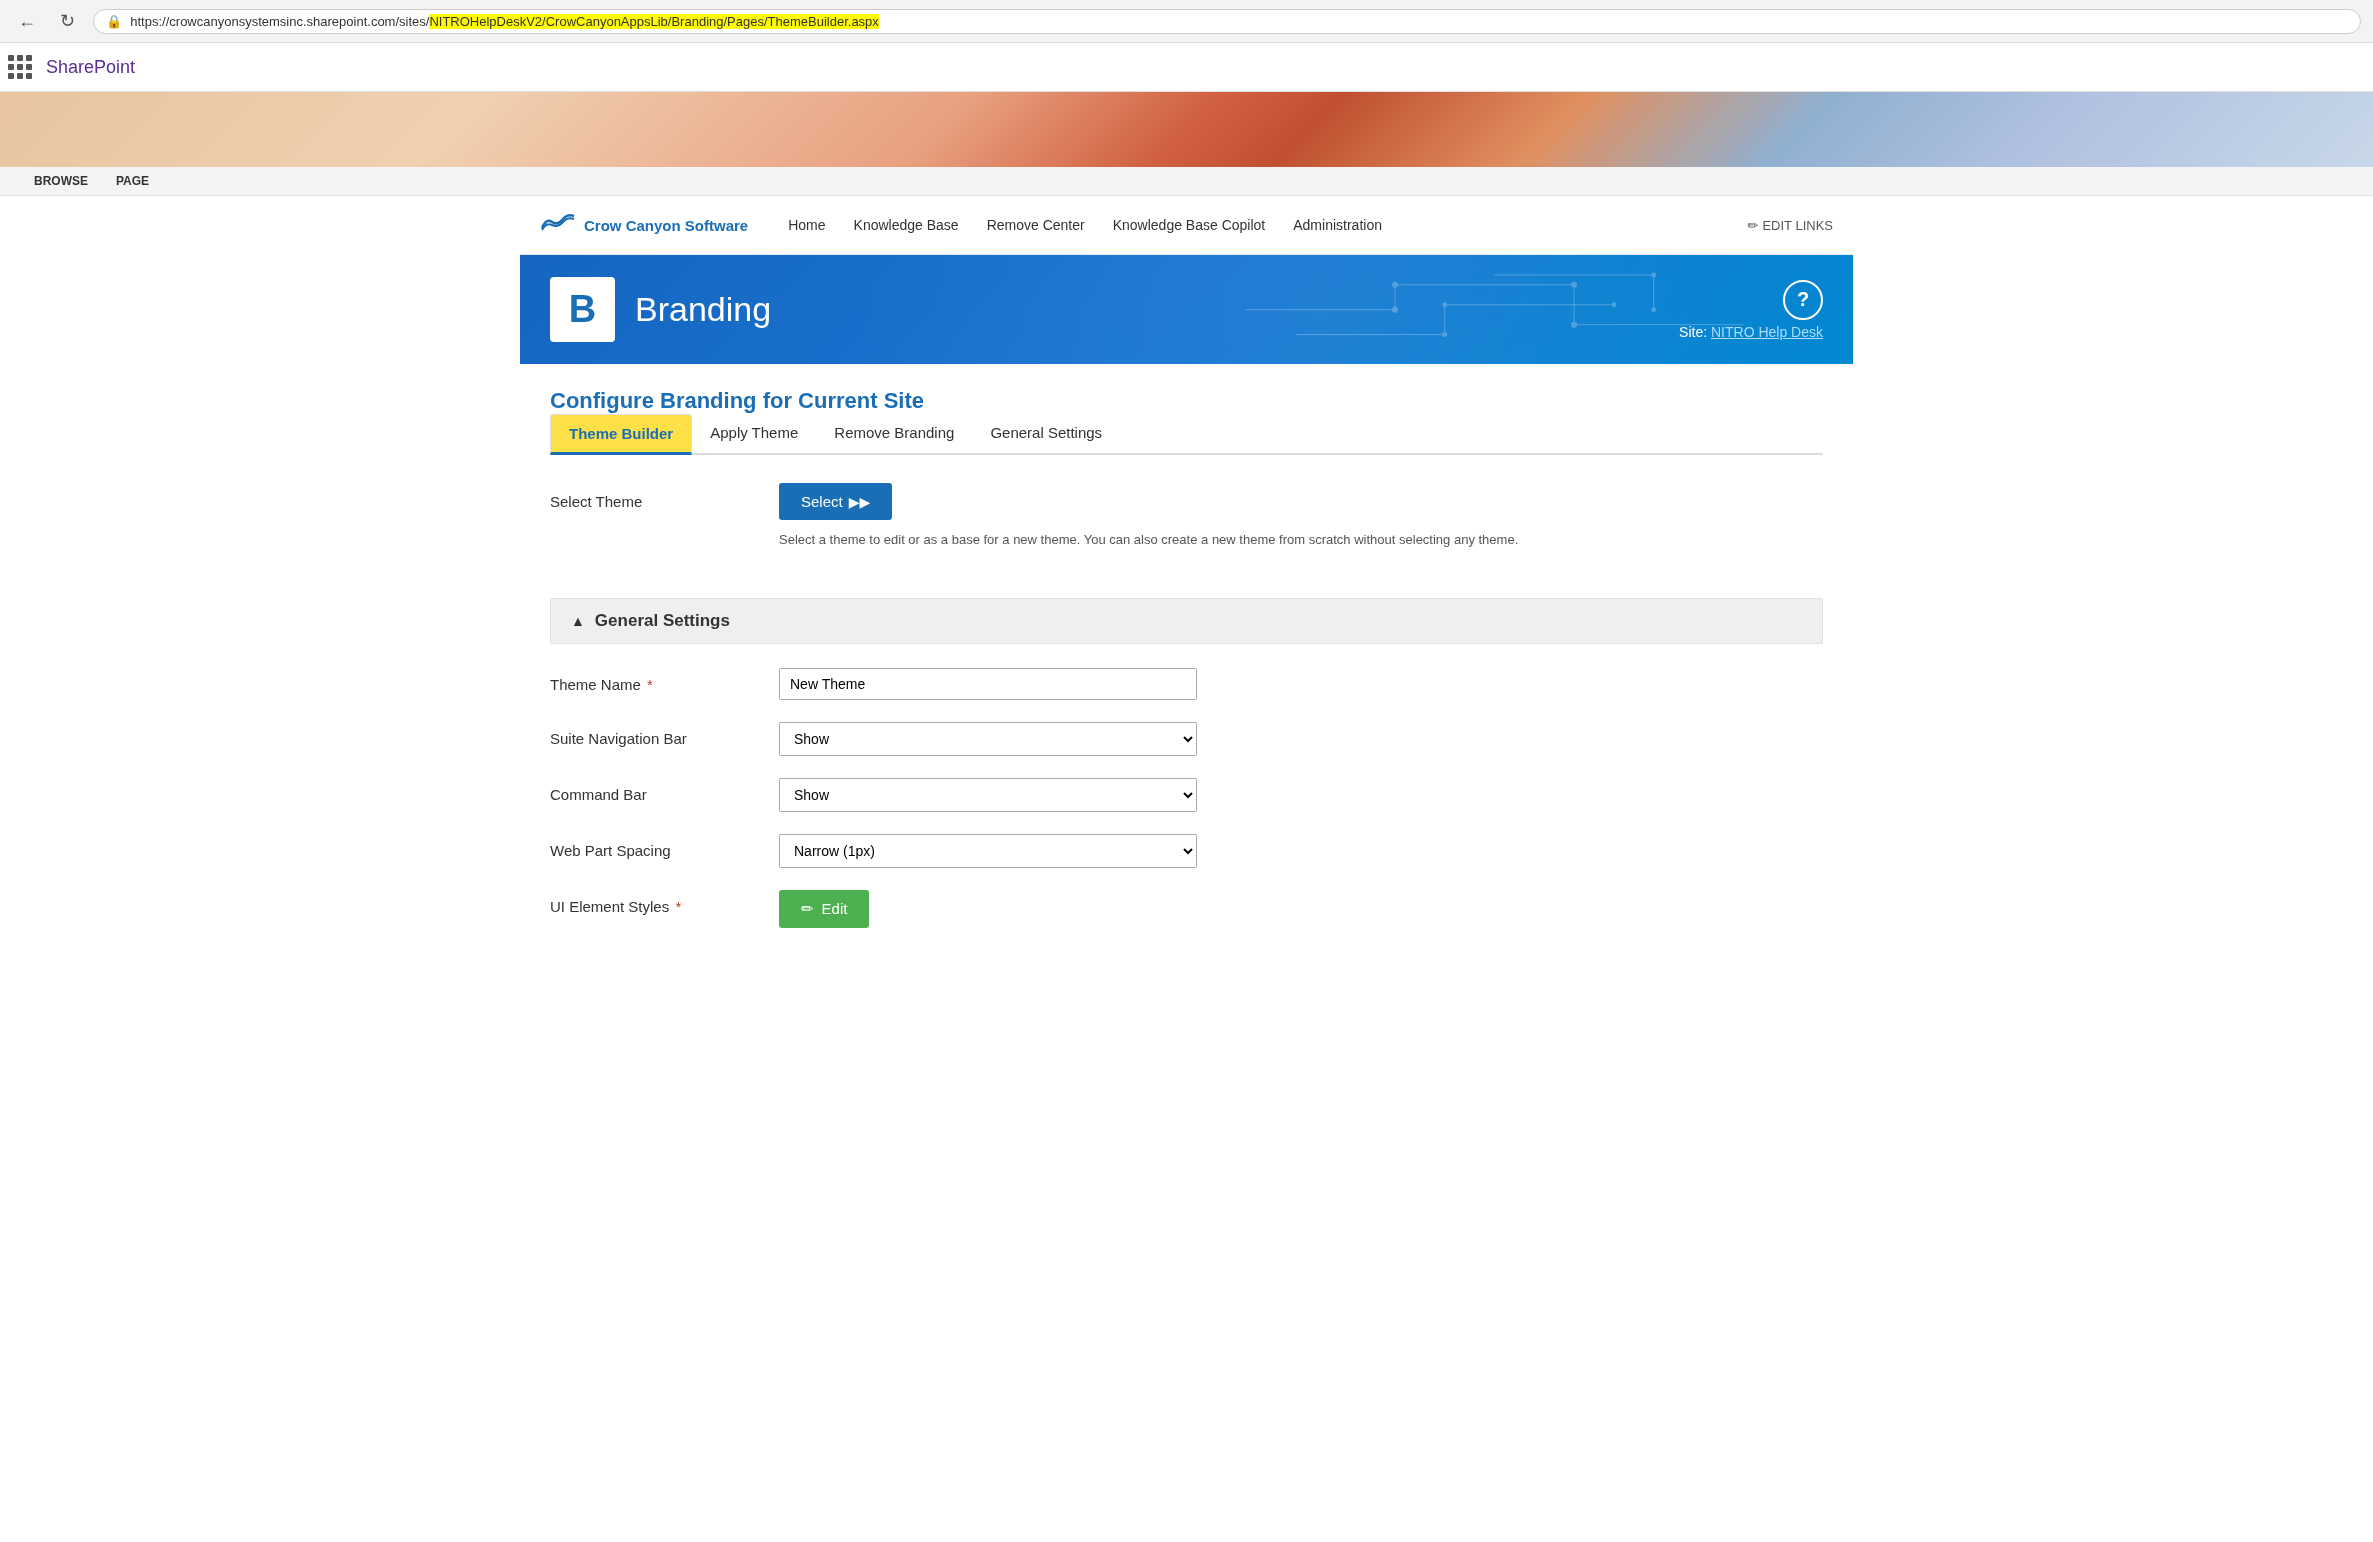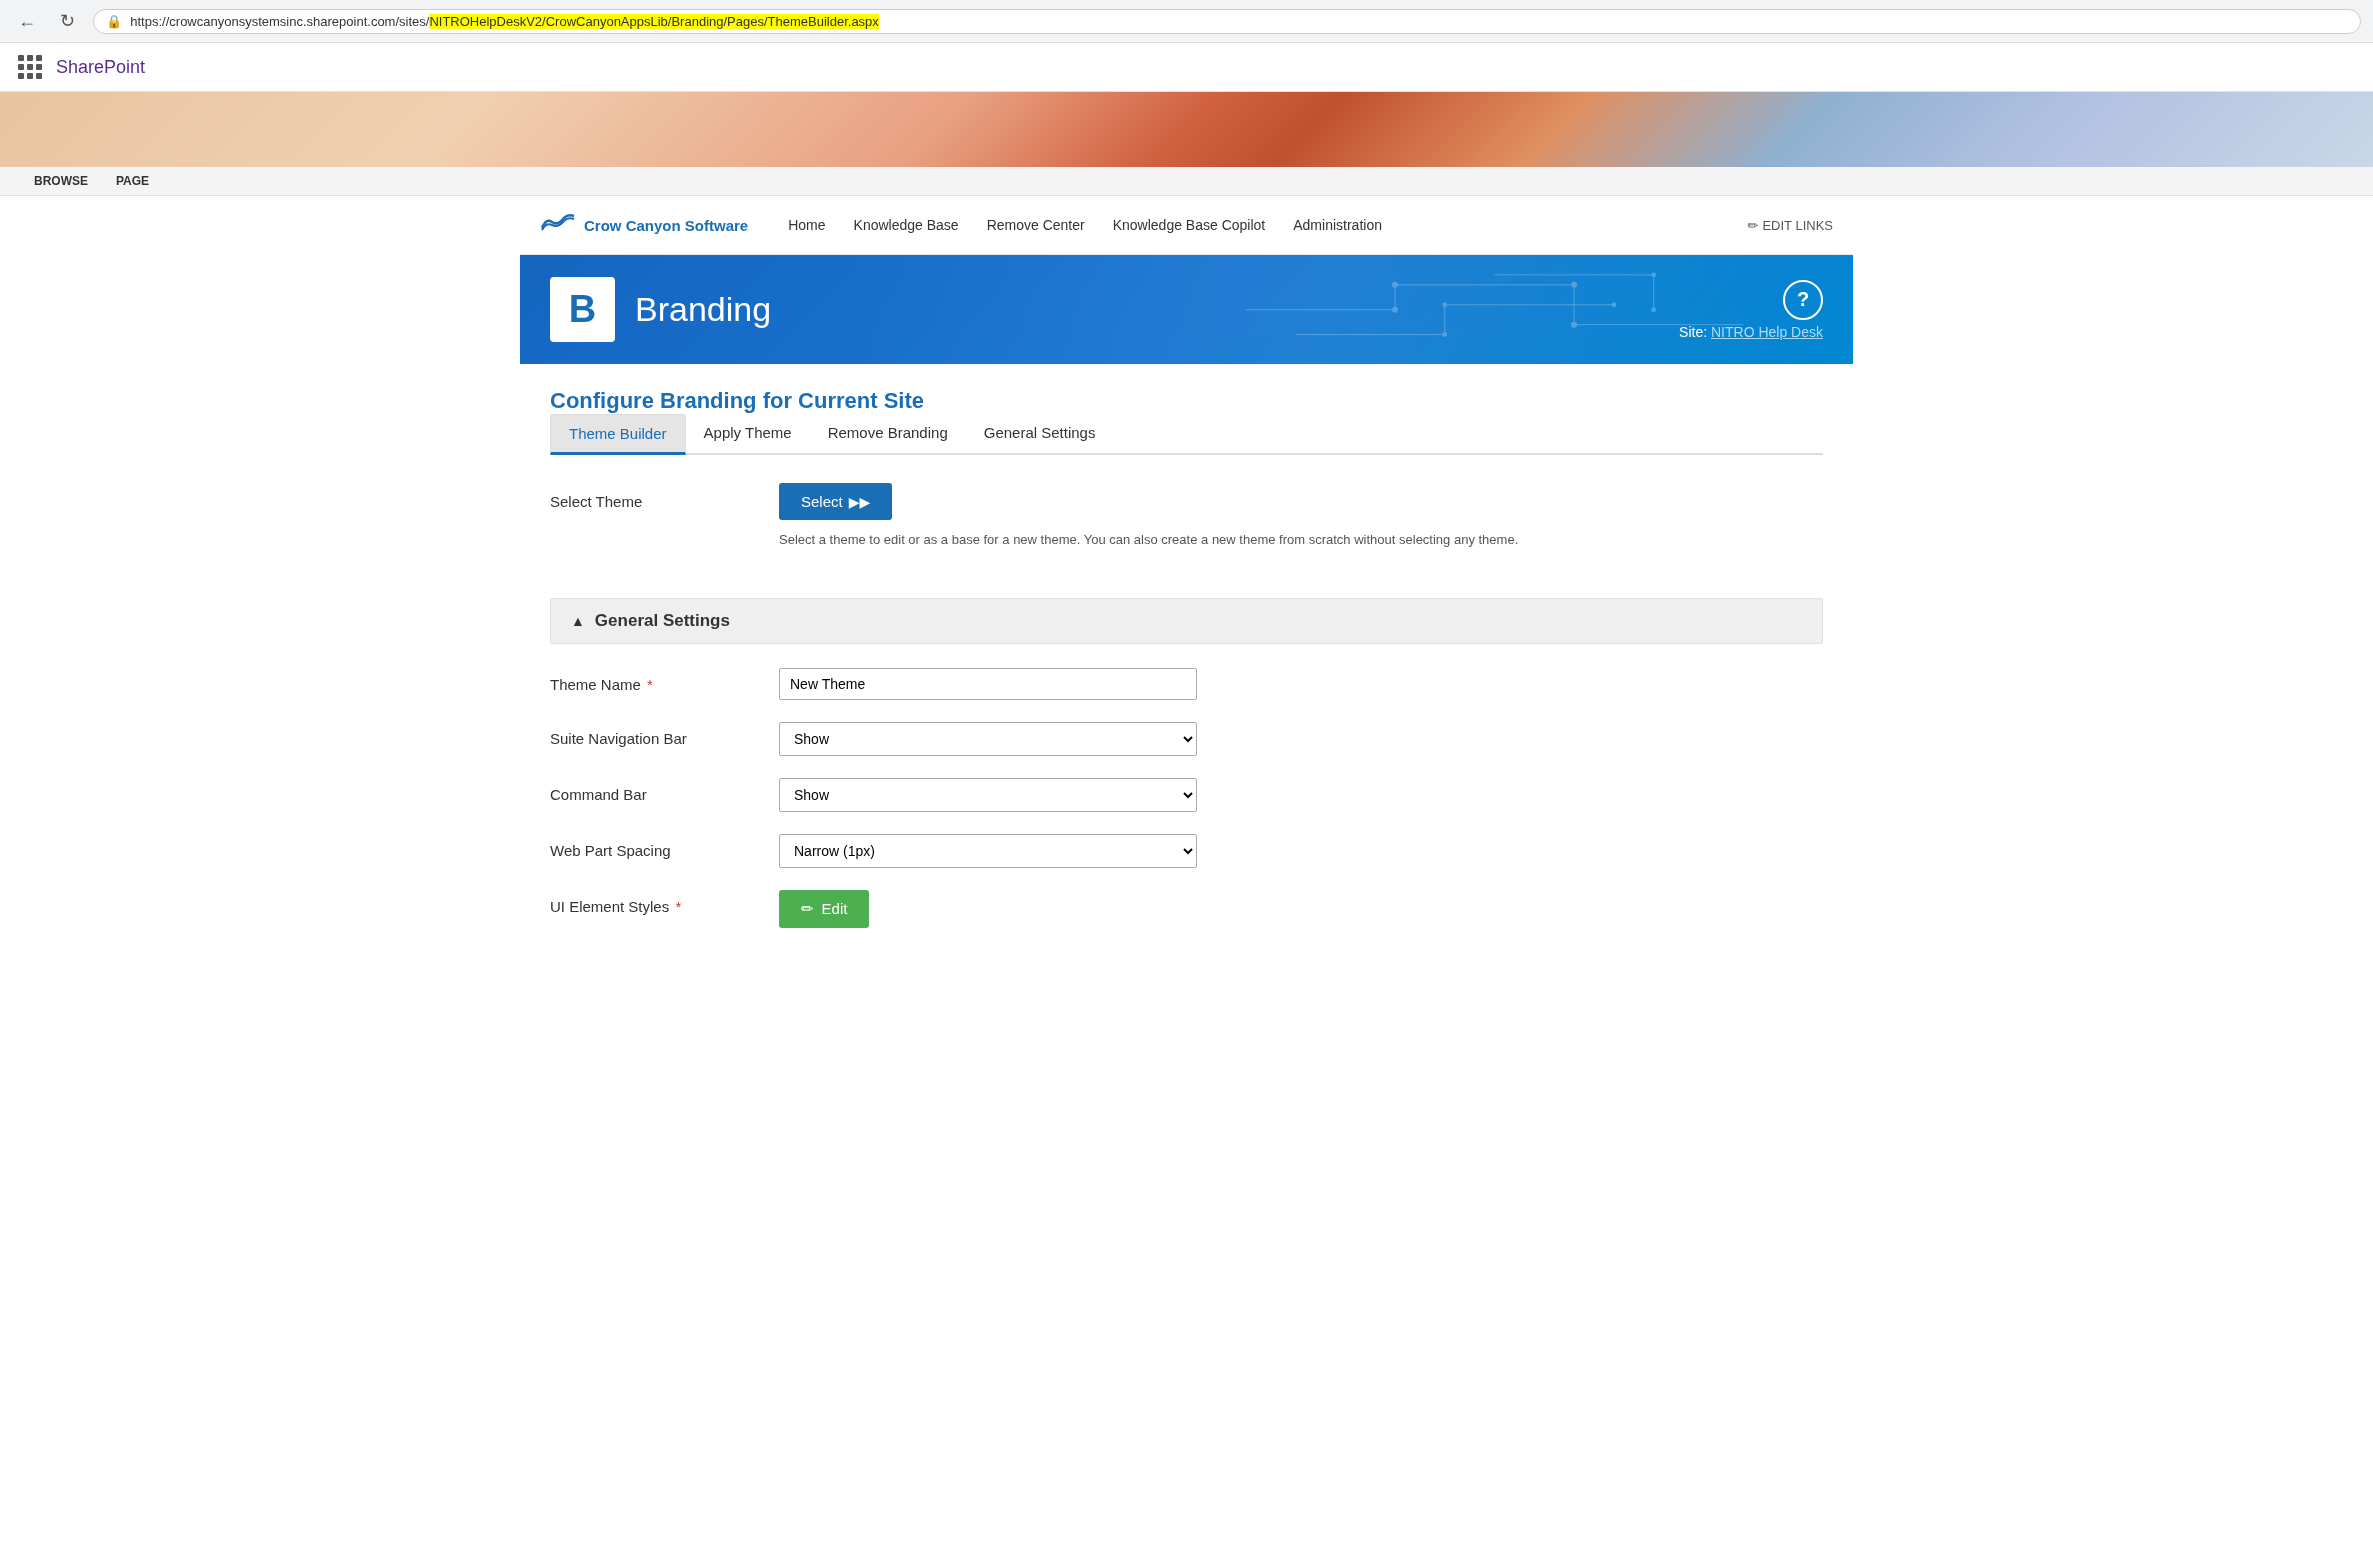--- a/index.html
+++ b/index.html
@@ -33,21 +33,21 @@
       gap: 8px;
     }
     .address-bar-lock { color: #555; font-size: 13px; }
     .address-bar-url { font-size: 13px; color: #333; }
 
     
     .sp-top-bar {
       background: #fff;
       display: flex;
       align-items: center;
-      padding: 8px 14px;
+      padding: 8px 4px;
       border-bottom: 1px solid #e0e0e0;
       gap: 10px;
     }
     .sp-waffle {
       display: grid;
       grid-template-columns: repeat(3, 6px);
       gap: 3px;
       cursor: pointer;
       padding: 4px;
     }
@@ -232,22 +232,22 @@
       padding: 10px 18px;
       cursor: pointer;
       font-size: 15px;
       color: #333;
       border-bottom: 3px solid transparent;
       margin-bottom: -2px;
     }
     .tab.active {
       border-bottom: 3px solid #1a6eb5;
       color: #1a6eb5;
-      font-weight: 400;
-      background: #e5e5e5;
+      font-weight: 700;
+      background: #fde047;
       border-top: 1px solid #ddd;
       border-left: 1px solid #ddd;
       border-right: 1px solid #ddd;
       border-radius: 3px 3px 0 0;
     }
 
     
     .form-row {
       display: flex;
       align-items: flex-start;

